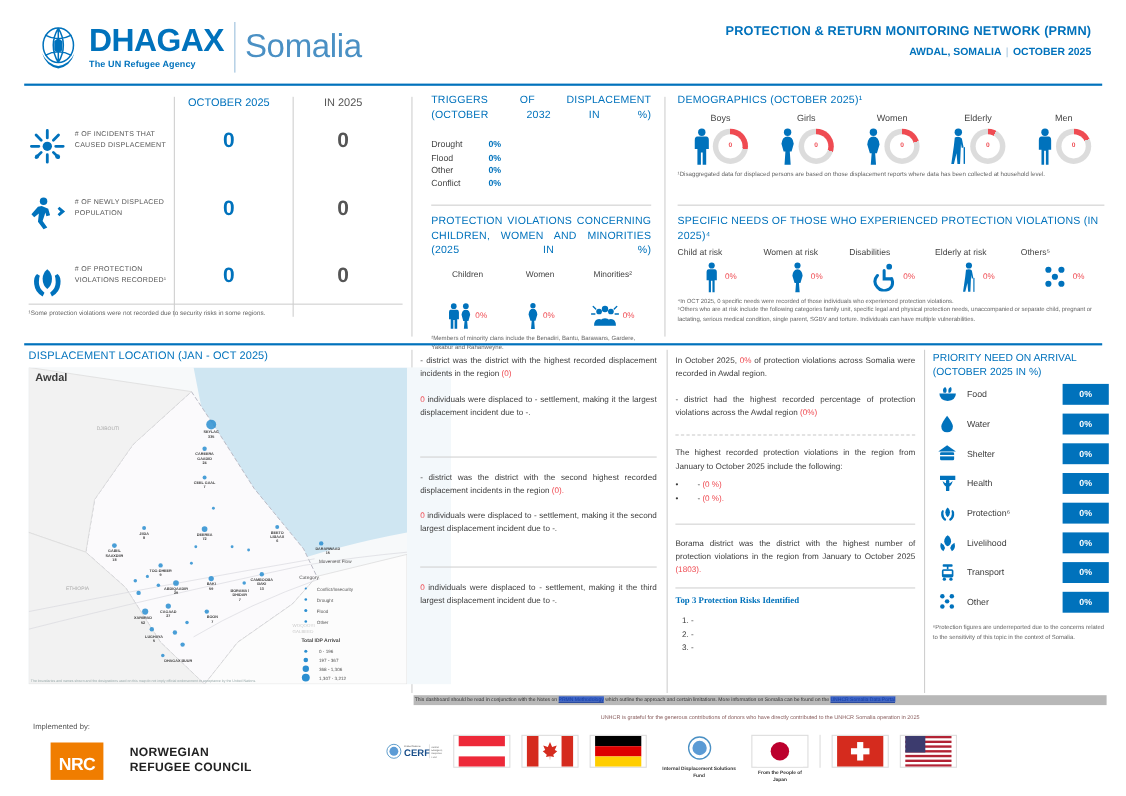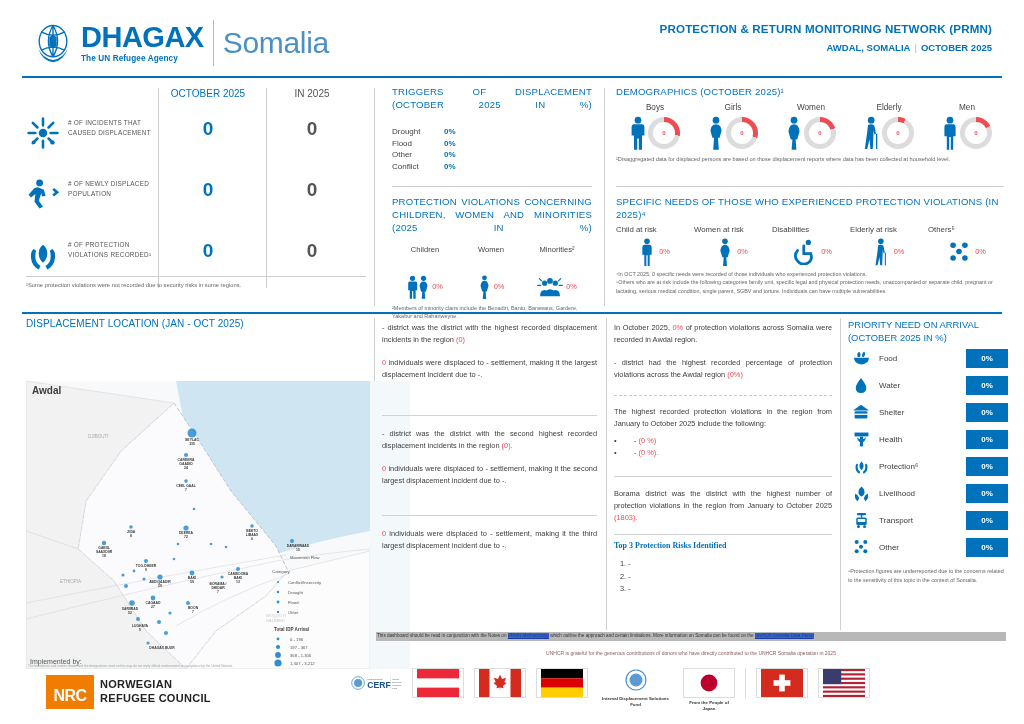--- a/index.html
+++ b/index.html
@@ -92,21 +92,21 @@
   .sn-pct { font-size: 7.4px; color: #ef4b52; }
   #sneeds-note { font-size: 5.4px; color: #666; margin-top: 3px; line-height: 1.55; }
 
   
   #lower-rule { position: absolute; left: 22px; top: 312px; width: 980px; height: 1.5px; background: #0072bc; }
 
   
   #mapbox { position: absolute; left: 26px; top: 318px; width: 344px; height: 318px; }
   #map-title { font-size: 10px; color: #0072bc; letter-spacing: .1px; }
   #map-canvas { position: absolute; left: 0; top: 16px; width: 384px; height: 288px;
-                background: #f3f8fb; overflow: hidden; border: 0; margin-top: 47px; }
+                background: #f3f8fb; overflow: hidden; border: 0; }
   #map-label { position: absolute; left: 6px; top: 4px; font-size: 10px; font-weight: bold; color: #3c3c3c; }
   #map-credit { position: absolute; left: 2px; bottom: 1px; font-size: 3.2px; color: #9aa; }
 
   
   #txt1 { position: absolute; left: 382px; top: 322px; width: 215px; }
   #txt2 { position: absolute; left: 614px; top: 322px; width: 218px; }
   .para { font-size: 7.4px; color: #3c3c3c; line-height: 1.62; text-align: justify; }
   .para.gap { margin-top: 11px; }
   .divider { height: 1px; background: #d2d2d2; margin: 14px 0 12px; }
   .divider.dot { background: none; border-top: 1px dashed #c8c8c8; height: 0; }
@@ -132,21 +132,21 @@
                 background: #b8b8b8; padding: 1px 1px; }
   #foot-strip a { color: #1a3f9e; background: #3c64c8; text-decoration: underline; }
   #donor-line { position: absolute; left: 376px; top: 650px; width: 630px;
                 text-align: center; font-size: 5px; color: #8a6060; }
 
   #impl { position: absolute; left: 30px; top: 658px; font-size: 7px; color: #555; }
   #nrc { position: absolute; left: 46px; top: 675px; display: flex; align-items: center; }
   #nrc-mark { width: 48px; height: 34px; background: #f07d00; color: #fff;
               font-size: 16px; font-weight: bold; display: flex;
               align-items: flex-end; justify-content: center; padding-bottom: 4px; letter-spacing: -.5px; }
-  #nrc-text { margin-left: 6px; font-size: 11px; font-weight: bold; color: #222; line-height: 1.25; letter-spacing: .3px; }
+  #nrc-text { margin-left: 24px; font-size: 11px; font-weight: bold; color: #222; line-height: 1.25; letter-spacing: .3px; }
 
   #donors { position: absolute; left: 350px; top: 668px; width: 520px;
             display: flex; align-items: flex-start; gap: 10px; }
   .donor { display: flex; flex-direction: column; align-items: center; }
   .flag { width: 52px; height: 30px; border: .5px solid #ddd; }
   .donor-cap { font-size: 4.4px; font-weight: bold; color: #333; text-align: center; margin-top: 2px; line-height: 1.35; }
   .dsep { width: 1px; height: 30px; background: #ddd; }
 </style>
 </head>
 <body>
@@ -225,21 +225,21 @@
     <div class="kpi-label"># OF PROTECTION VIOLATIONS RECORDED¹</div>
     <div class="kpi-a">0</div>
     <div class="kpi-b">0</div>
   </div>
 
   <div class="hline" style="left:0; top:190px; width:340px;"></div>
   <div id="kpi-note">¹Some protection violations were not recorded due to security risks in some regions.</div>
 </div>
 
 <div id="triggers">
-  <div class="sec-title just">TRIGGERS OF DISPLACEMENT (OCTOBER 2025 IN %)</div>
+  <div class="sec-title just">TRIGGERS OF DISPLACEMENT (OCTOBER 2032 IN %)</div>
   <div id="trig-list">
     <div class="trig-row">
       <span class="trig-name">Drought</span>
       <span class="trig-val">0%</span>
     </div>
     <div class="trig-row">
       <span class="trig-name">Flood</span>
       <span class="trig-val">0%</span>
     </div>
     <div class="trig-row">

